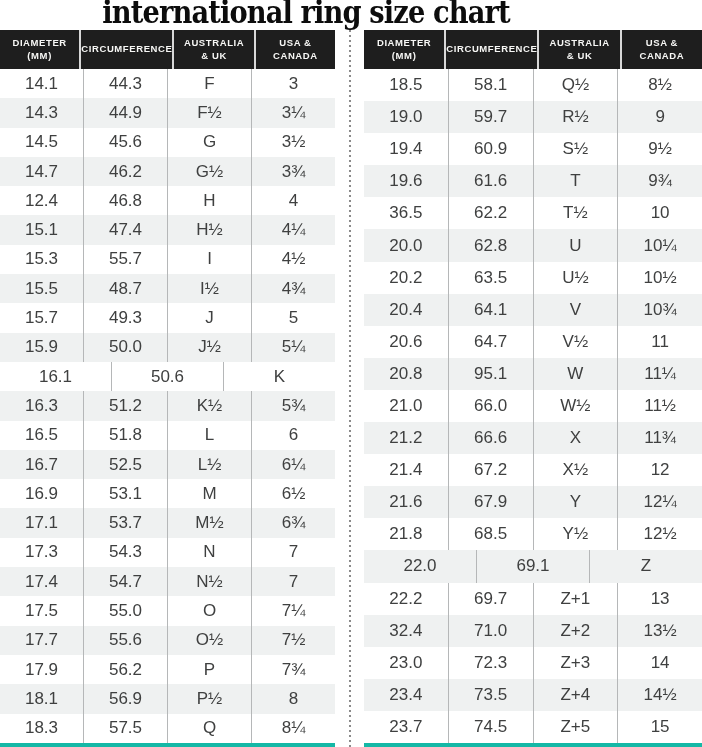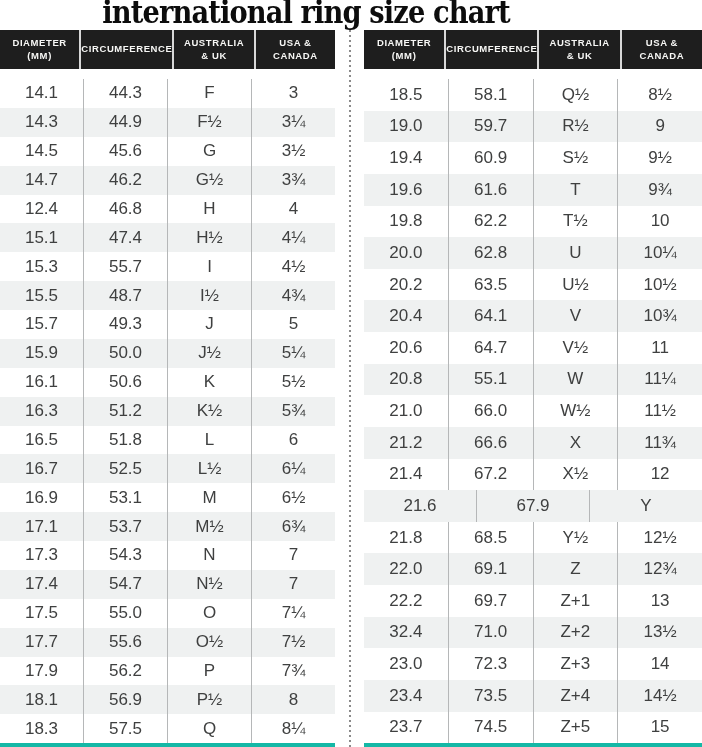--- a/index.html
+++ b/index.html
@@ -56,21 +56,20 @@
     letter-spacing: 0.6px;
     text-transform: uppercase;
     line-height: 1.35;
     text-align: center;
   }
   .hcell + .hcell { border-left: 2px solid #d8d8d8; }
   .tbody {
     flex: 1 1 auto;
     display: flex;
     flex-direction: column;
-    margin-top: 10px;
   }
   .trow {
     flex: 1 1 0;
     display: flex;
   }
   .trow:nth-child(even) { background: #eff1f1; }
   .cell {
     flex: 1 1 0;
     display: flex;
     align-items: center;
@@ -174,21 +173,20 @@
         <div class="trow">
           <div class="cell">15.9</div>
           <div class="cell">50.0</div>
           <div class="cell">J½</div>
           <div class="cell">5¼</div>
         </div>
         <div class="trow">
           <div class="cell">16.1</div>
           <div class="cell">50.6</div>
           <div class="cell">K</div>
-          <div class="cell">5½</div>
         </div>
         <div class="trow">
           <div class="cell">16.3</div>
           <div class="cell">51.2</div>
           <div class="cell">K½</div>
           <div class="cell">5¾</div>
         </div>
         <div class="trow">
           <div class="cell">16.5</div>
           <div class="cell">51.8</div>
@@ -297,21 +295,21 @@
           <div class="cell">S½</div>
           <div class="cell">9½</div>
         </div>
         <div class="trow">
           <div class="cell">19.6</div>
           <div class="cell">61.6</div>
           <div class="cell">T</div>
           <div class="cell">9¾</div>
         </div>
         <div class="trow">
-          <div class="cell">19.8</div>
+          <div class="cell">36.5</div>
           <div class="cell">62.2</div>
           <div class="cell">T½</div>
           <div class="cell">10</div>
         </div>
         <div class="trow">
           <div class="cell">20.0</div>
           <div class="cell">62.8</div>
           <div class="cell">U</div>
           <div class="cell">10¼</div>
         </div>
@@ -328,21 +326,21 @@
           <div class="cell">10¾</div>
         </div>
         <div class="trow">
           <div class="cell">20.6</div>
           <div class="cell">64.7</div>
           <div class="cell">V½</div>
           <div class="cell">11</div>
         </div>
         <div class="trow">
           <div class="cell">20.8</div>
-          <div class="cell">55.1</div>
+          <div class="cell">95.1</div>
           <div class="cell">W</div>
           <div class="cell">11¼</div>
         </div>
         <div class="trow">
           <div class="cell">21.0</div>
           <div class="cell">66.0</div>
           <div class="cell">W½</div>
           <div class="cell">11½</div>
         </div>
         <div class="trow">
@@ -354,32 +352,32 @@
         <div class="trow">
           <div class="cell">21.4</div>
           <div class="cell">67.2</div>
           <div class="cell">X½</div>
           <div class="cell">12</div>
         </div>
         <div class="trow">
           <div class="cell">21.6</div>
           <div class="cell">67.9</div>
           <div class="cell">Y</div>
+          <div class="cell">12¼</div>
         </div>
         <div class="trow">
           <div class="cell">21.8</div>
           <div class="cell">68.5</div>
           <div class="cell">Y½</div>
           <div class="cell">12½</div>
         </div>
         <div class="trow">
           <div class="cell">22.0</div>
           <div class="cell">69.1</div>
           <div class="cell">Z</div>
-          <div class="cell">12¾</div>
         </div>
         <div class="trow">
           <div class="cell">22.2</div>
           <div class="cell">69.7</div>
           <div class="cell">Z+1</div>
           <div class="cell">13</div>
         </div>
         <div class="trow">
           <div class="cell">32.4</div>
           <div class="cell">71.0</div>

